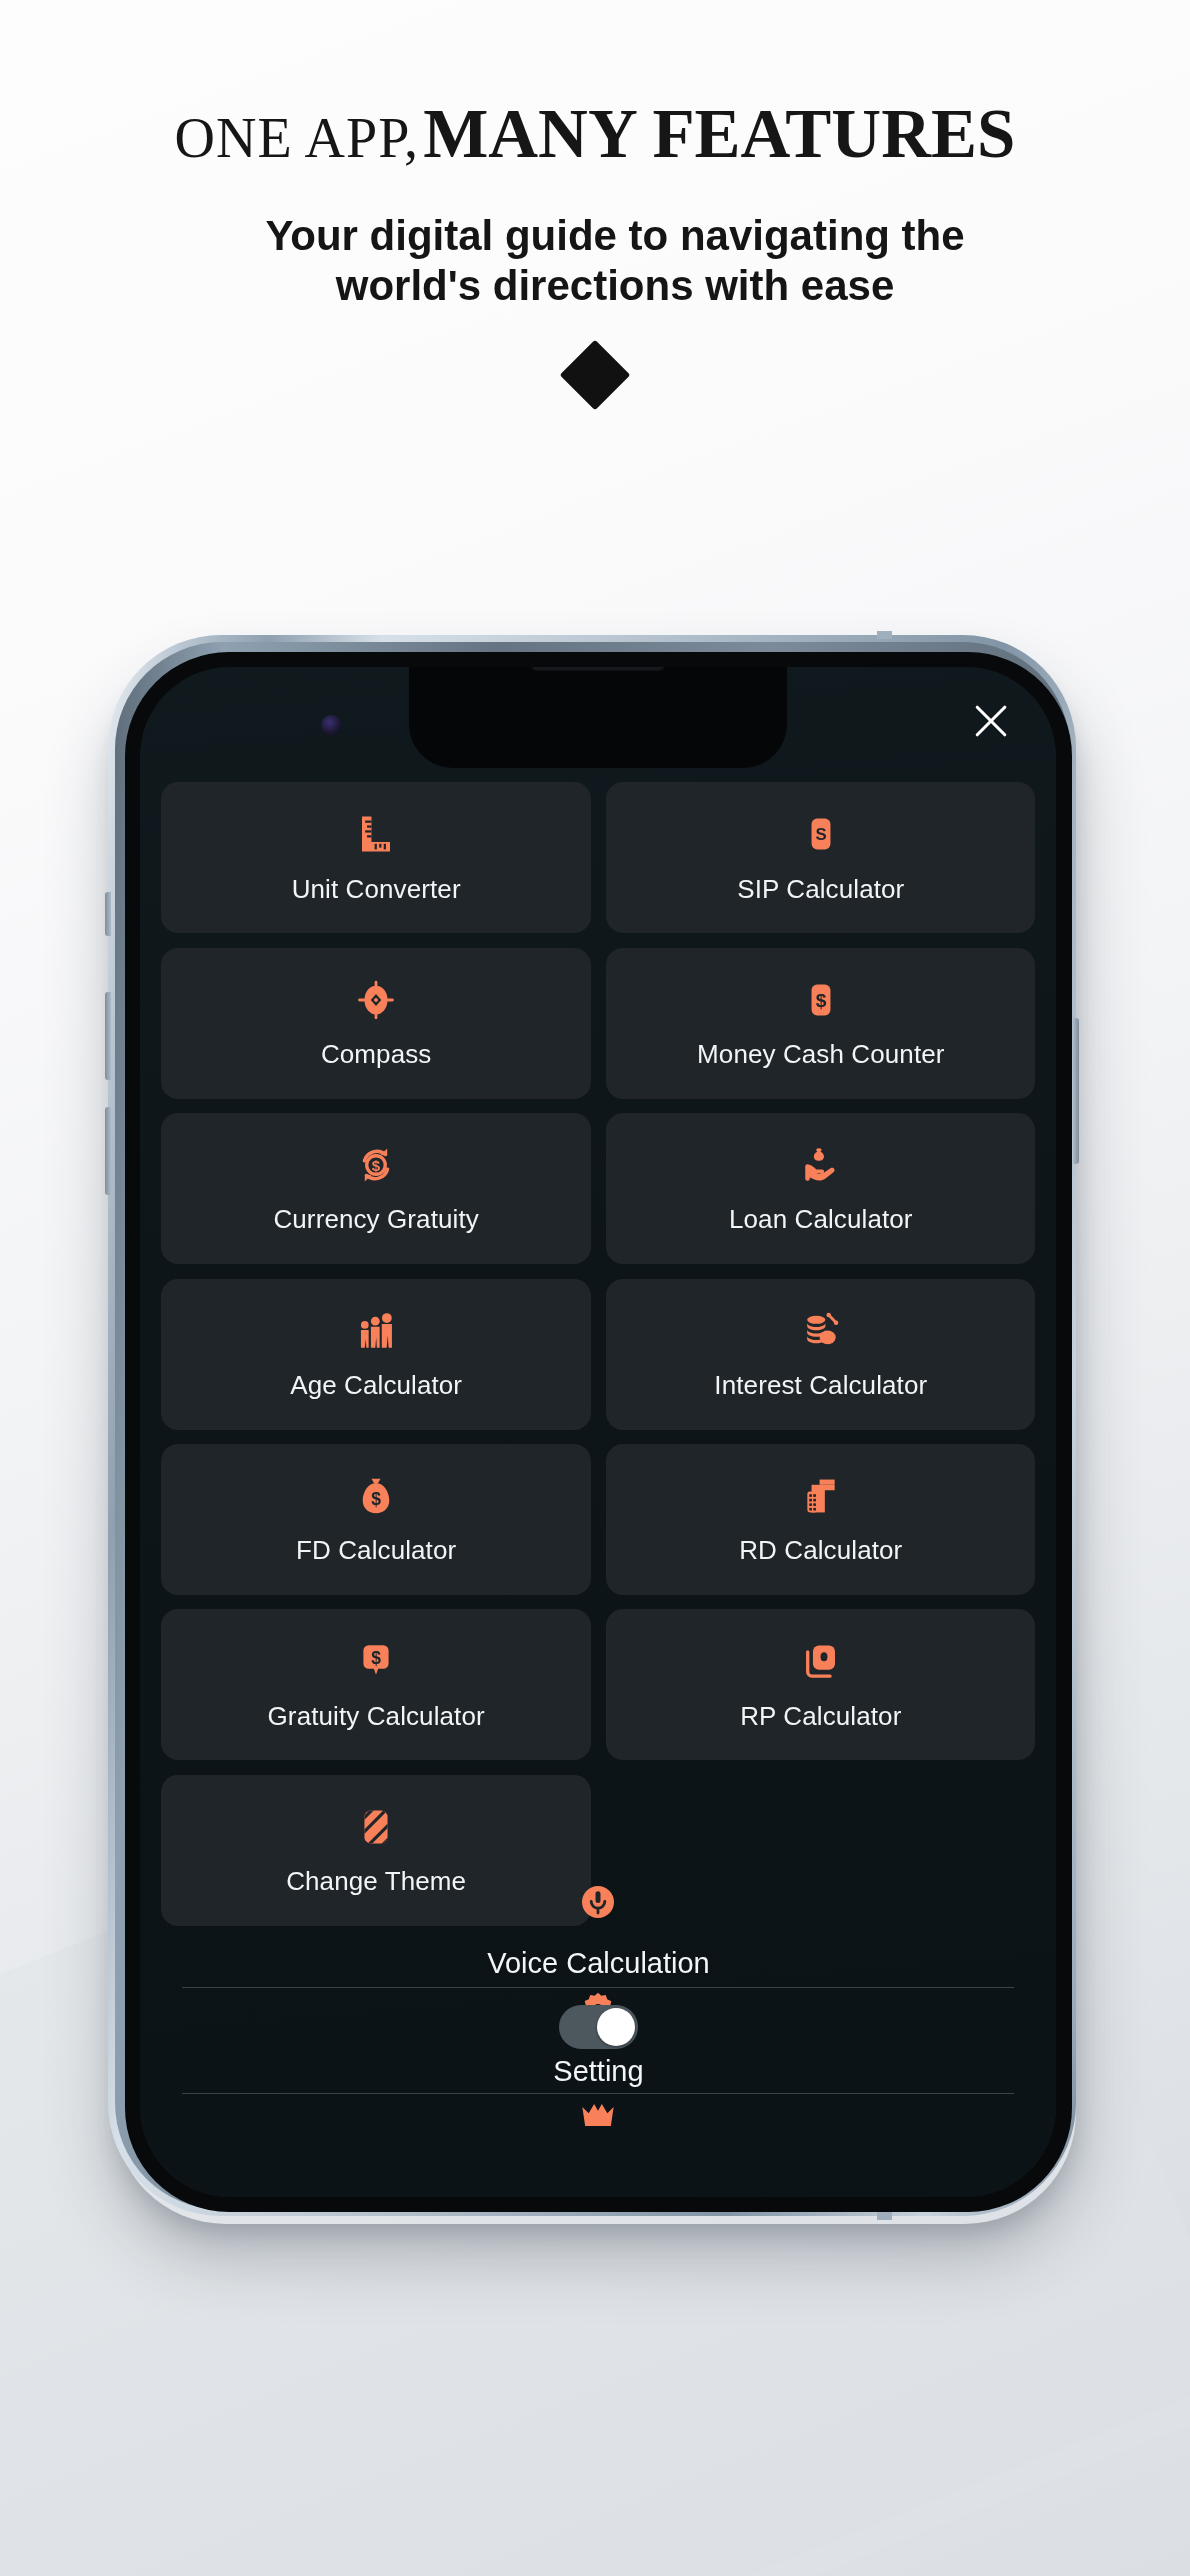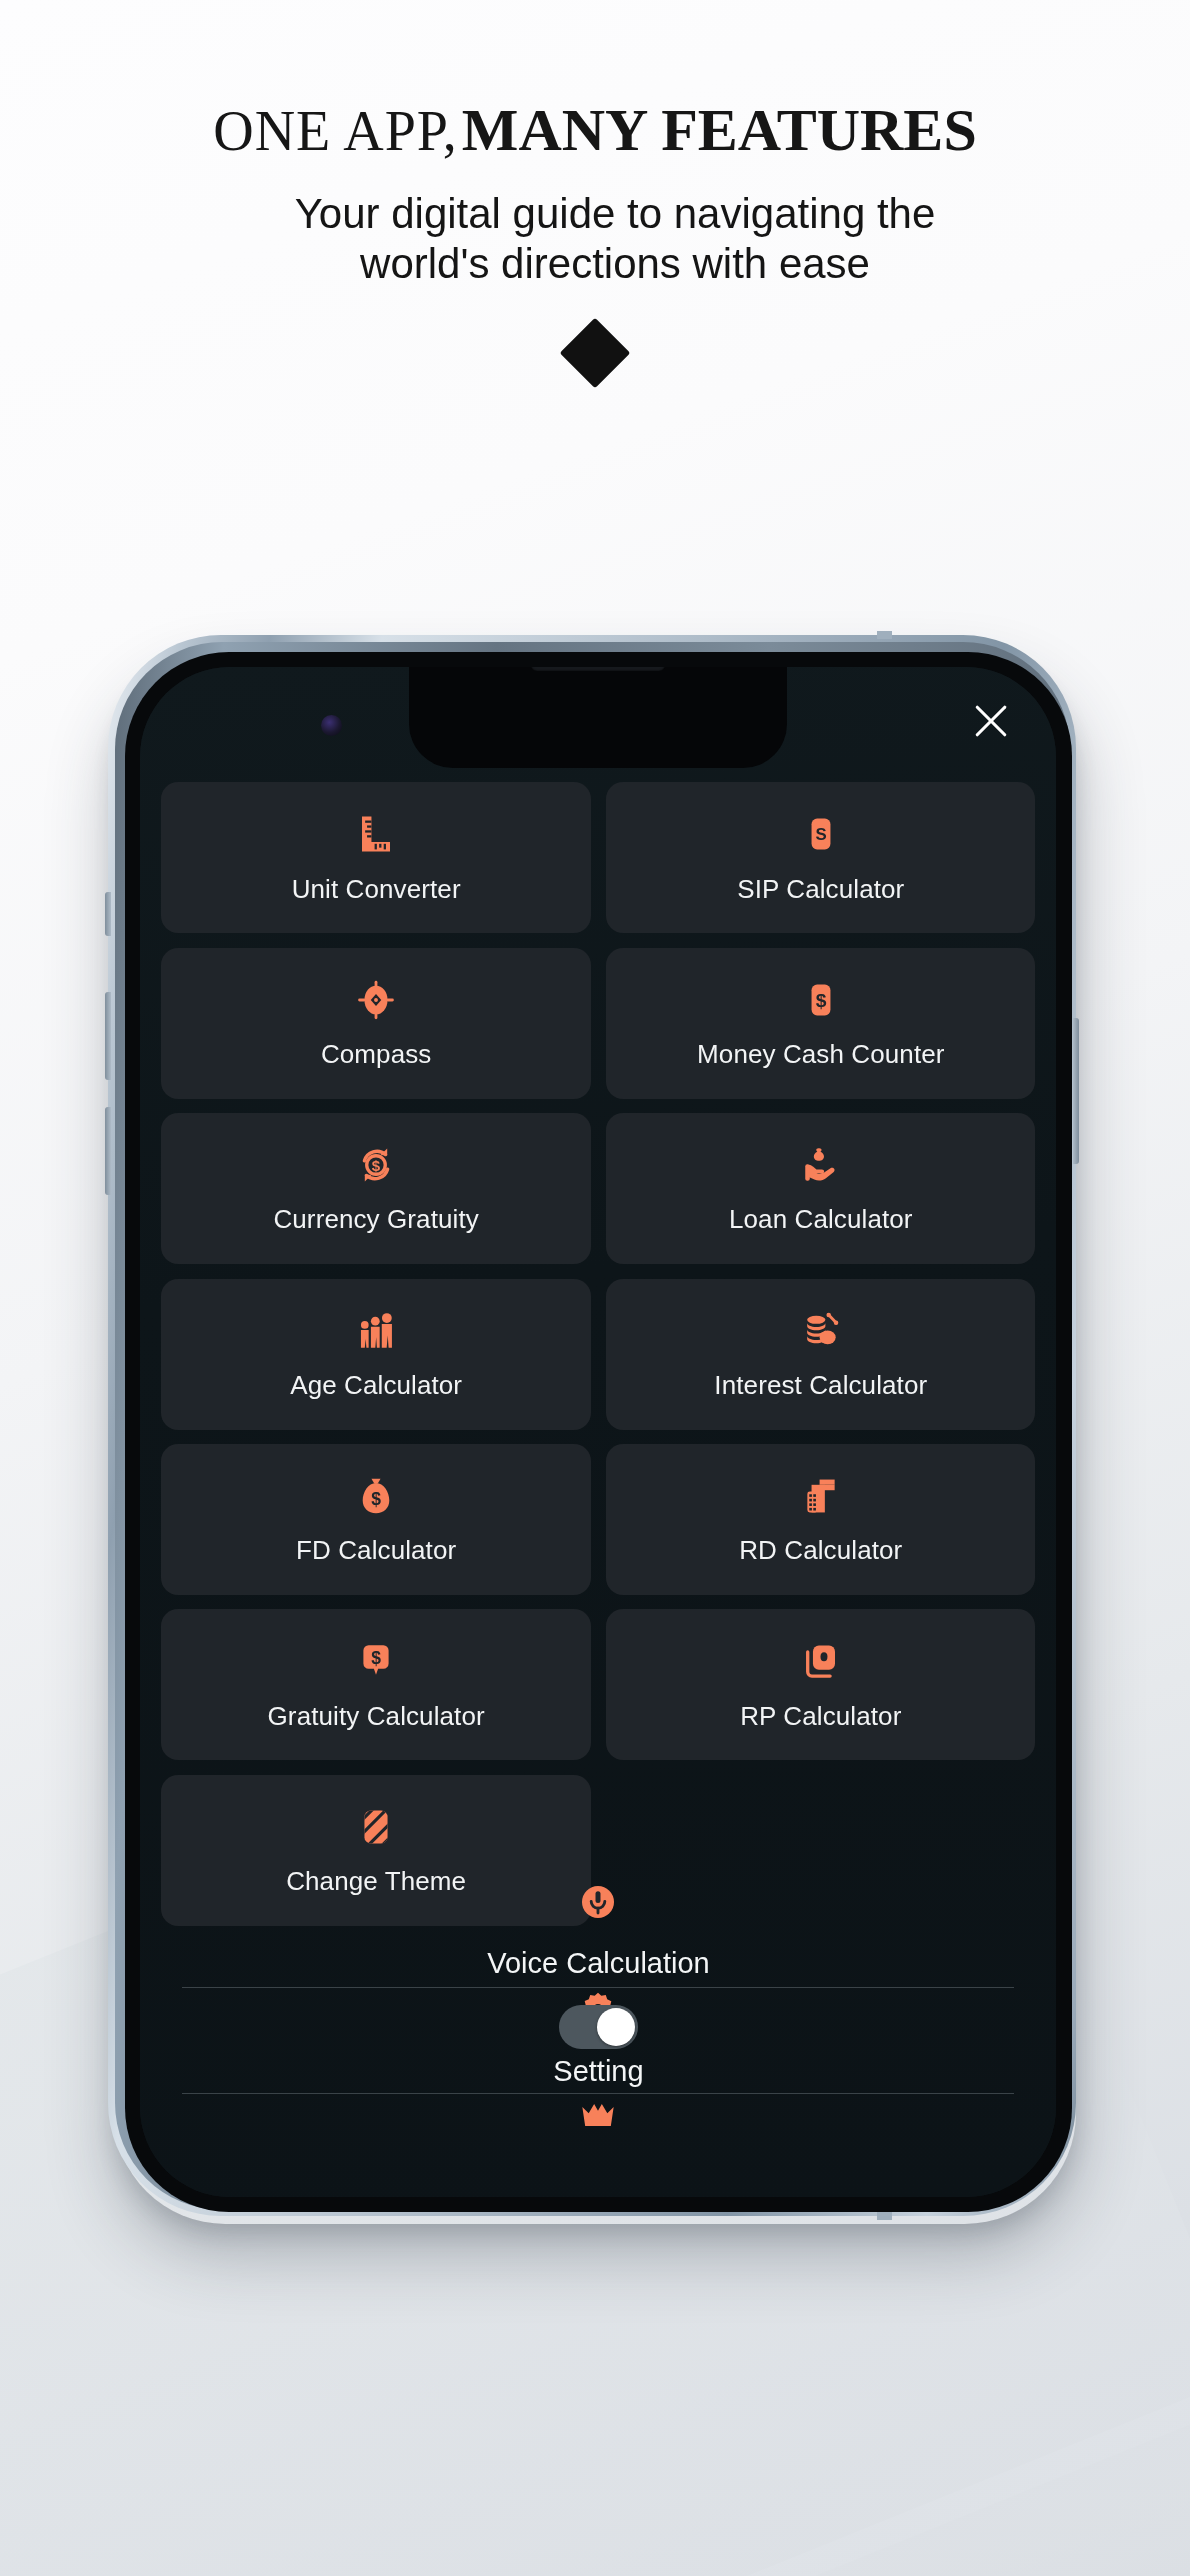--- a/index.html
+++ b/index.html
@@ -41,30 +41,30 @@
     color:#161616;
     white-space:nowrap;
     line-height:1;
   }
   .title .t1 {
     font-size:56px;
     font-weight:400;
     letter-spacing:1px;
   }
   .title .t2 {
-    font-size:60px;
+    font-size:69px;
     font-weight:700;
     letter-spacing:0px;
   }
   .subtitle {
-    margin-top:29px;
+    margin-top:42px;
     font-size:42px;
     line-height:1.18;
     color:#151515;
-    font-weight:400;
+    font-weight:700;
     padding-left:40px;
   }
   .diamond {
     width:50px; height:50px;
     background:#111111;
     transform:rotate(45deg);
     margin:40px auto 0 auto;
     border-radius:2.9px;
   }
 

